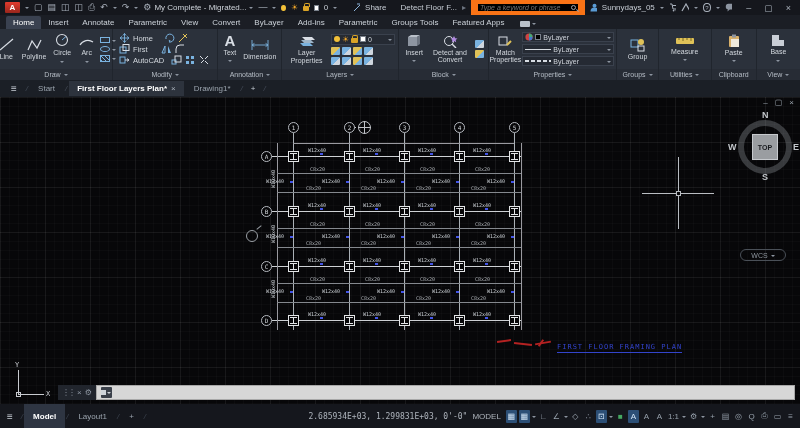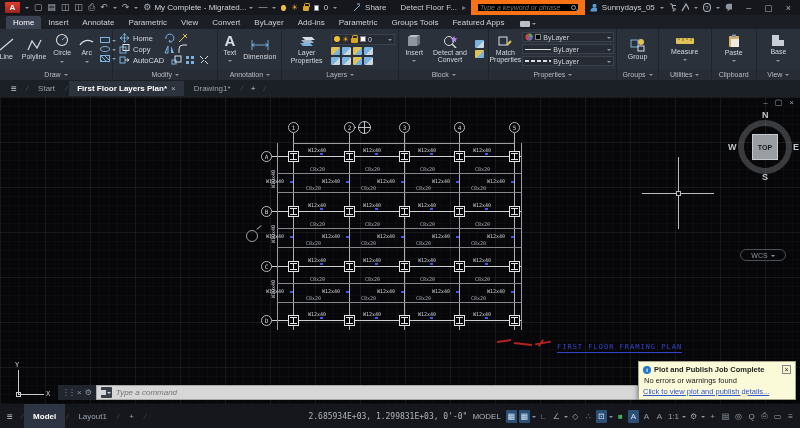--- a/index.html
+++ b/index.html
@@ -297,21 +297,21 @@
           </svg>
         <svg width="11" height="10">
             <path d="M1 9 L9 1 M5 1 L9 5" stroke="#e0c258" stroke-width="1" fill="none"></path>
           </svg>
       </span>
       <span class="srow">
         <svg width="11" height="10">
             <rect x="1" y="3" width="6" height="6" stroke="#7ab3e0" fill="none"></rect>
             <rect x="4" y="0.5" width="6" height="6" stroke="#d9dee5" fill="none"></rect>
           </svg>
-        <span>Copy</span>
+        <span>First</span>
         <svg width="11" height="10" style="margin-left:10px">
             <path d="M1 9 L4 2 V9 Z" stroke="#7ab3e0" fill="none"></path>
             <path d="M10 9 L7 2 V9 Z" fill="#7ab3e0"></path>
           </svg>
         <svg width="11" height="10">
             <path d="M1 9 V5 A4 4 0 0 1 5 1 H9" stroke="#d9dee5" stroke-width="1" fill="none"></path>
           </svg>
       </span>
       <span class="srow">
         <svg width="11" height="10">
@@ -784,34 +784,23 @@
     <div id="cmddark">
       <span style="letter-spacing:-2px">⋮⋮</span>
       <span>×</span>
       <span>⚙</span>
     </div>
     <div id="cmdlight">
       <span class="cmdbtn">
           <b></b>
           <span class="caret sm" style="border-top-color:#cfd4da"></span>
         </span>
-      <input placeholder="Type a command" style="">
-    </div>
-  </div>
-
-  <div id="notif">
-    <div class="row1">
-      <span class="info-i">i</span>
-      <span>Plot and Publish Job Complete</span>
-      <span class="close">×</span>
-    </div>
-    <div class="body">No errors or warnings found</div>
-    <div class="link">Click to view plot and publish details...</div>
-    <span class="ptr"></span>
-  </div>
+    </div>
+  </div>
+
 </div>
 
 <div id="statusbar">
   <div class="sb-left">
     <span class="hamb">≡</span>
     <span class="sslash">/</span>
     <span class="mtab active">Model</span>
     <span class="sslash">/</span>
     <span class="mtab">Layout1</span>
     <span class="sslash">/</span>

